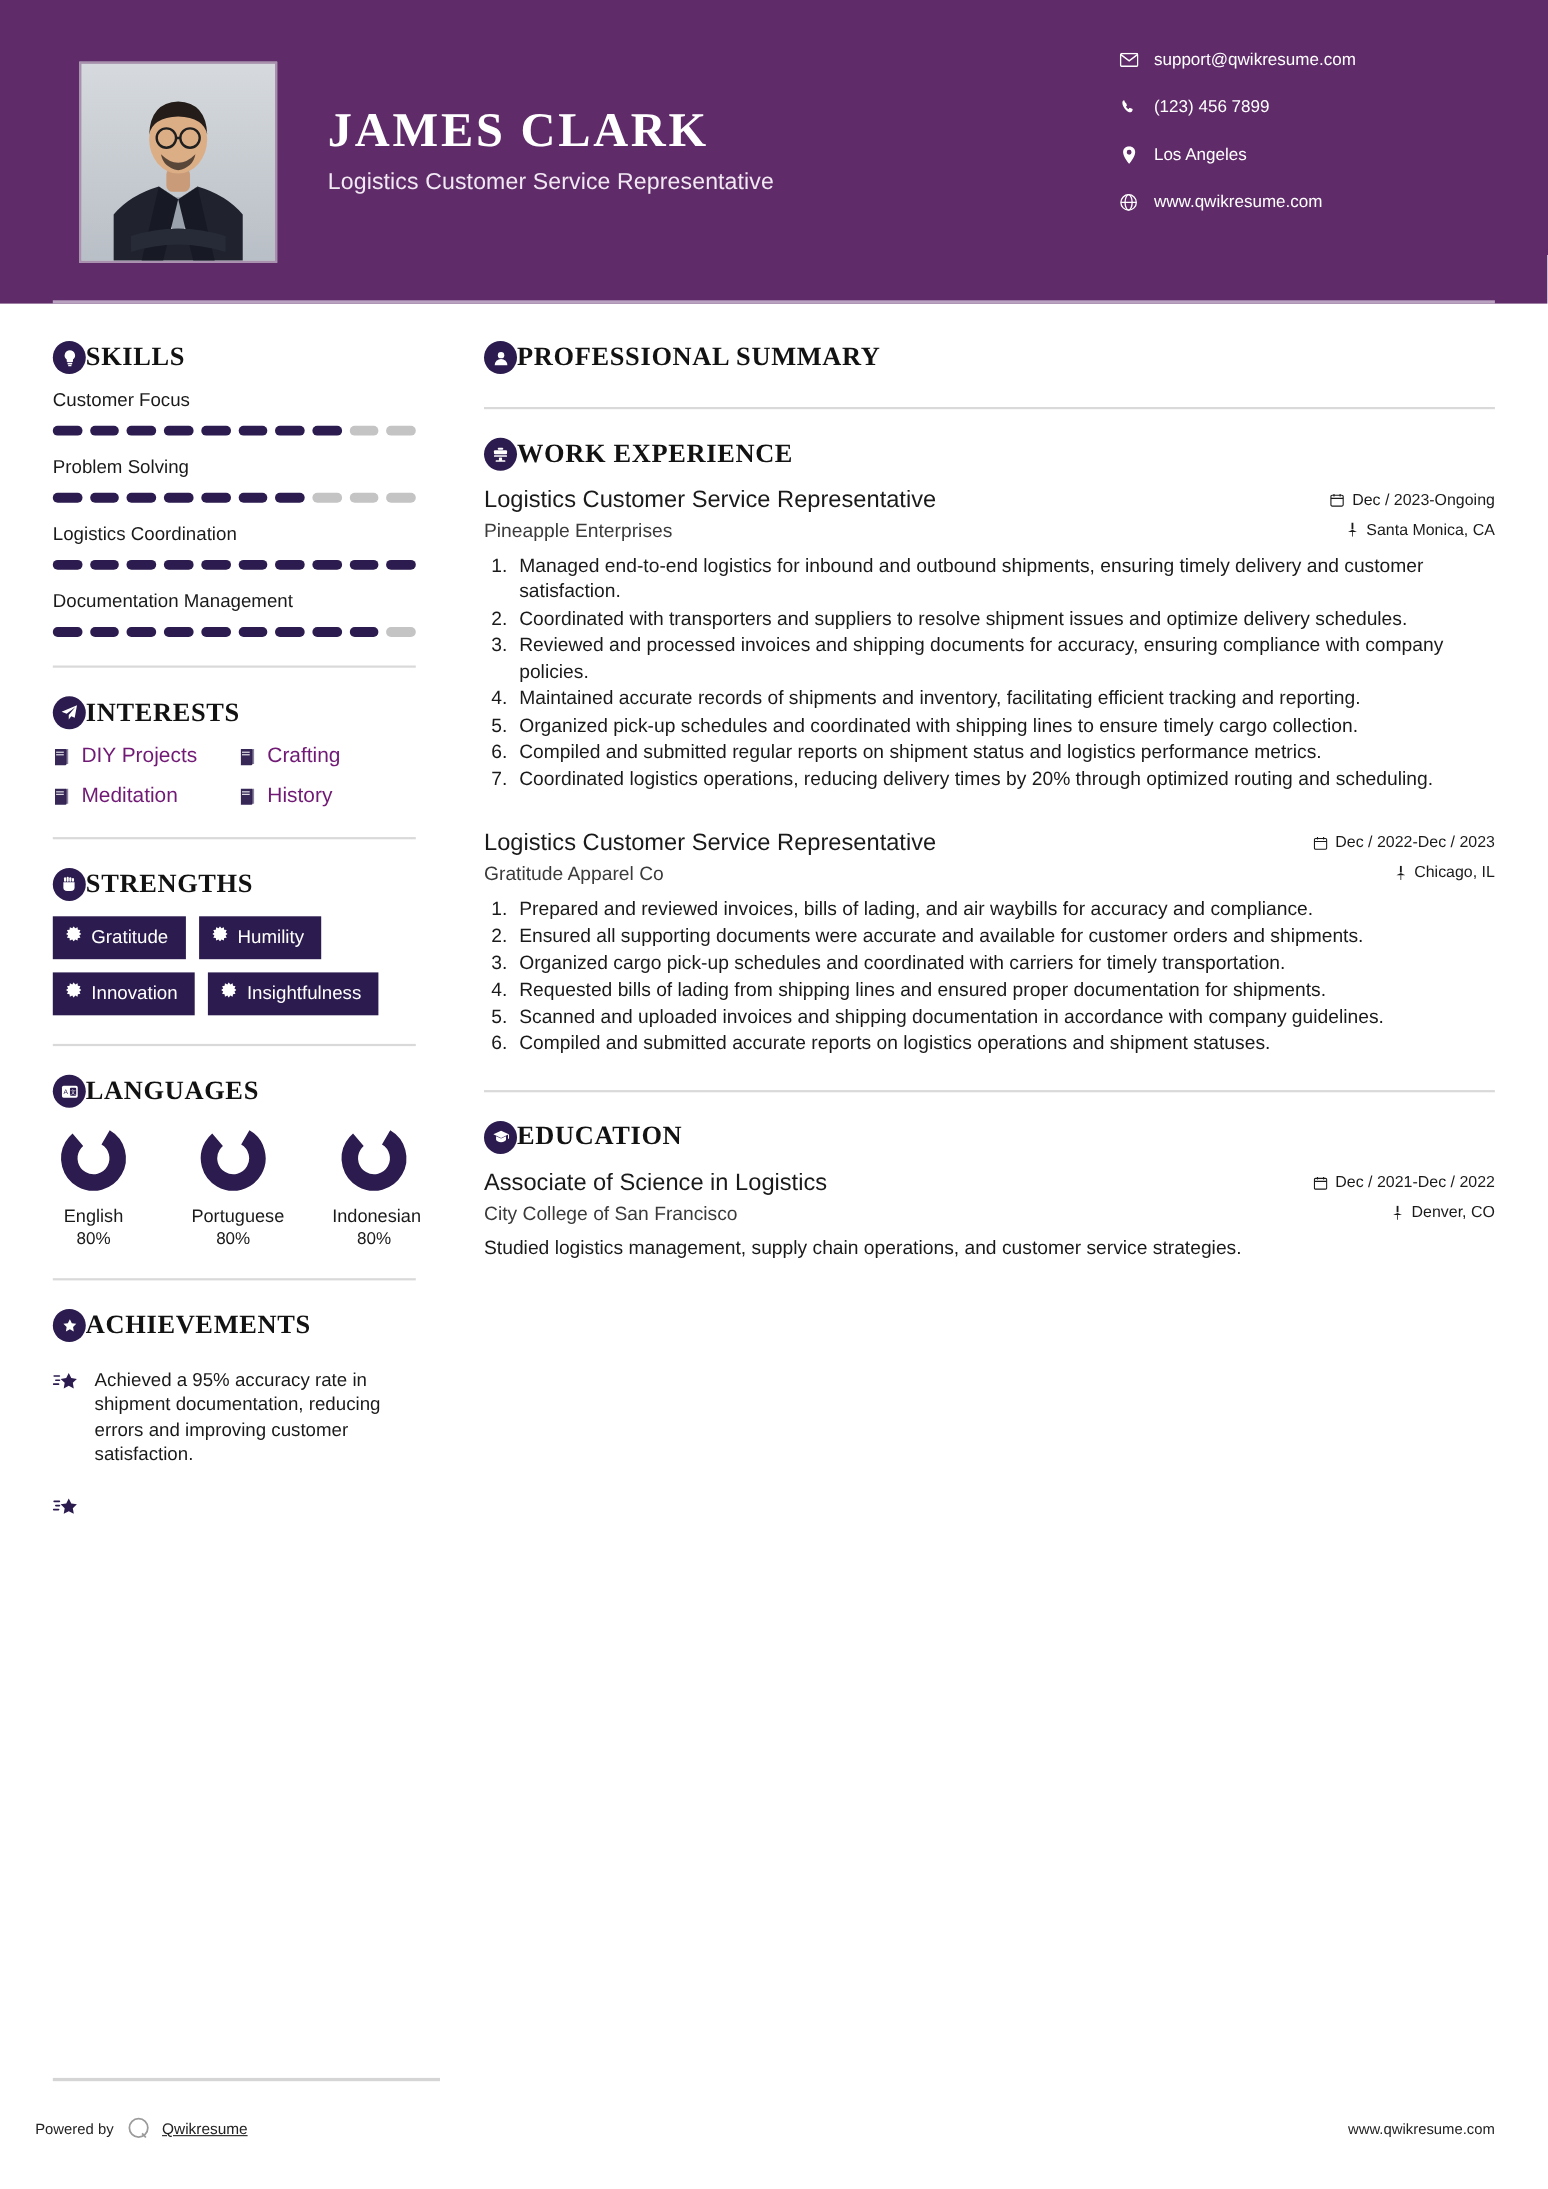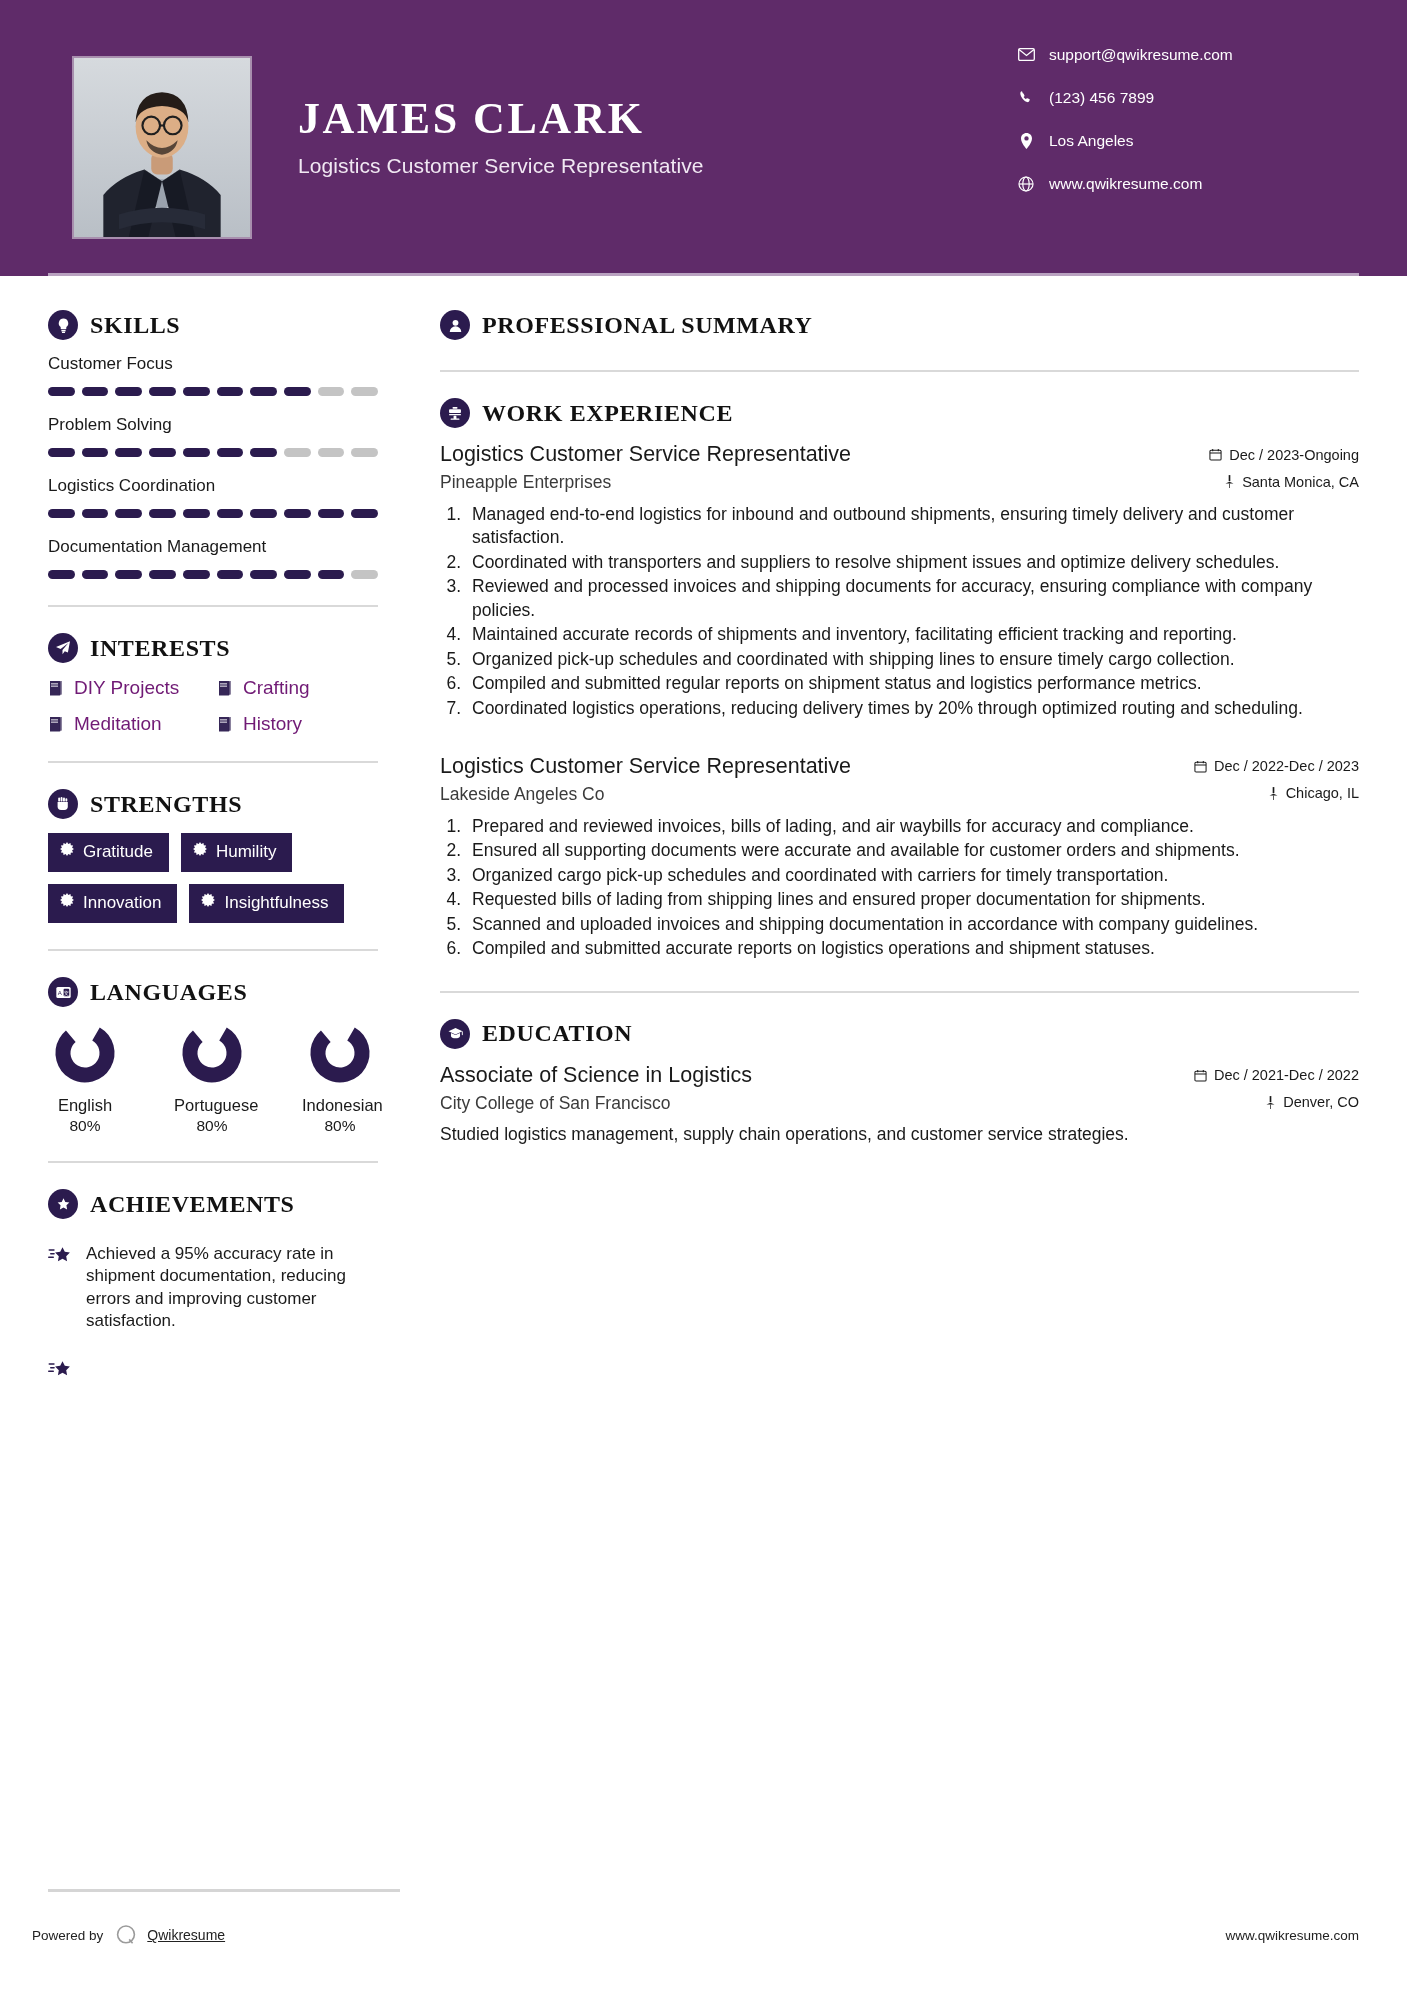--- a/index.html
+++ b/index.html
@@ -117,21 +117,20 @@
     display: flex; align-items: center; justify-content: center;
     flex: 0 0 30px;
     color: #ffffff;
   }
   .sec-title {
     font-family: "Liberation Serif", serif;
     font-weight: bold;
     font-size: 24px;
     letter-spacing: 0.6px;
     color: #121212;
-    margin-left: 12px;
   }
 
   hr.divider {
     border: none;
     border-top: 2px solid #d9d9d9;
     margin: 26px 0 26px 0;
   }
   .right-col hr.divider { margin: 30px 0 26px 0; }
 
   
@@ -726,21 +725,21 @@
               <span class="mi">
                 <svg width="13" height="13" viewBox="0 0 14 14" fill="none" stroke="#1a1a1a" stroke-width="1.1">
                   <rect x="1" y="2.4" width="12" height="10.6" rx="1.2"></rect>
                   <path d="M1 5.4h12M4 1.1v2.4M10 1.1v2.4"></path>
                 </svg>
               </span>
               <span>Dec / 2022-Dec / 2023</span>
             </div>
           </div>
           <div class="job-row2">
-            <div class="job-company">Lakeside Angeles Co</div>
+            <div class="job-company">Gratitude Apparel Co</div>
             <div class="job-meta">
               <span class="mi">
                 <svg width="11" height="13" viewBox="0 0 12 14" fill="#1a1a1a">
                   <path d="M5.1 0h1.8v6.6H5.1z"></path>
                   <path d="M6 7.2l4.4 2.1H1.6z"></path>
                   <path d="M5.6 9.3h.8V14h-.8z"></path>
                 </svg>
               </span>
               <span>Chicago, IL</span>
             </div>

